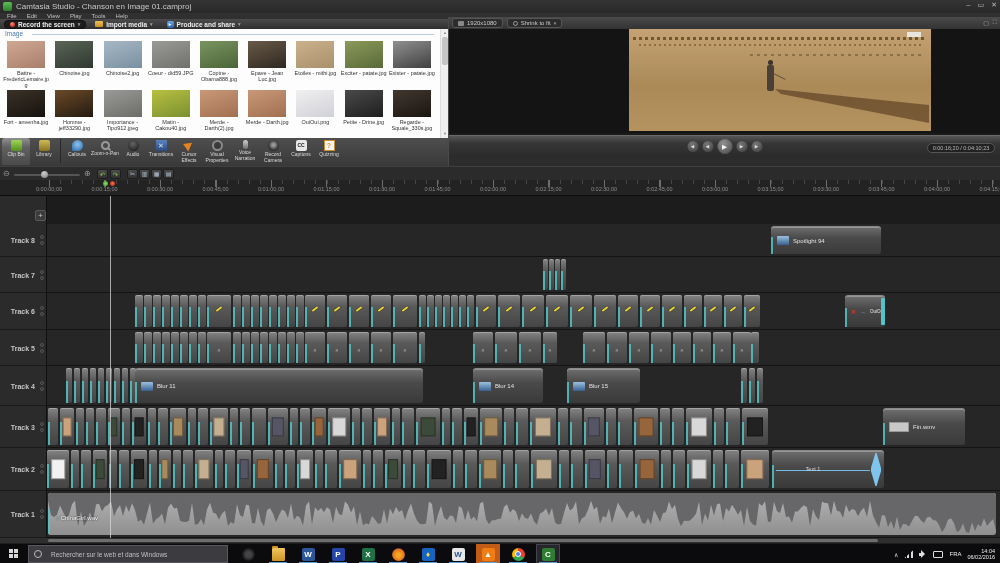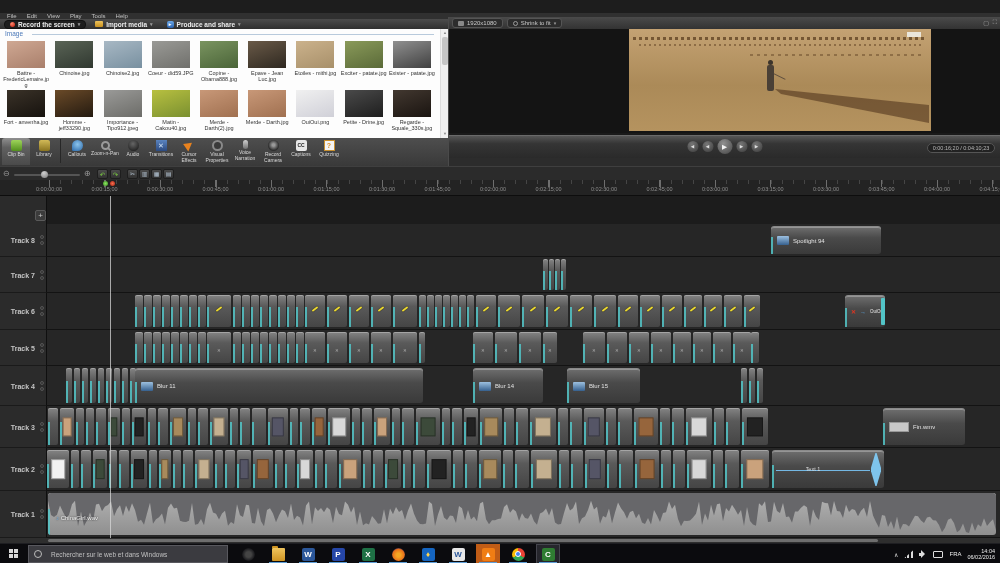--- a/index.html
+++ b/index.html
@@ -160,20 +160,29 @@
   .vol::after{content:"";position:absolute;left:2px;top:0;border-left:4.5px solid #ddd;border-top:4px solid transparent;border-bottom:4px solid transparent}
   .kb{width:10px;height:7px;border:1px solid #ddd;border-radius:1px}
   .lang{color:#ececec;font-size:6px}
   .clock{color:#ececec;font-size:5.5px;line-height:6.5px;text-align:right;white-space:nowrap}
 </style>
 </head>
 <body>
 
 <div class="app">
 
+  <div class="titlebar">
+    <div class="appicon"></div>
+    <div class="apptitle">Camtasia Studio - Chanson en Image 01.camproj</div>
+    <div class="winctl">
+      <span>–</span>
+      <span>▭</span>
+      <span>✕</span>
+    </div>
+  </div>
 
   <div class="menubar">
       <div class="menu-item">File</div>
       <div class="menu-item">Edit</div>
       <div class="menu-item">View</div>
       <div class="menu-item">Play</div>
       <div class="menu-item">Tools</div>
       <div class="menu-item">Help</div>
     </div>
 

